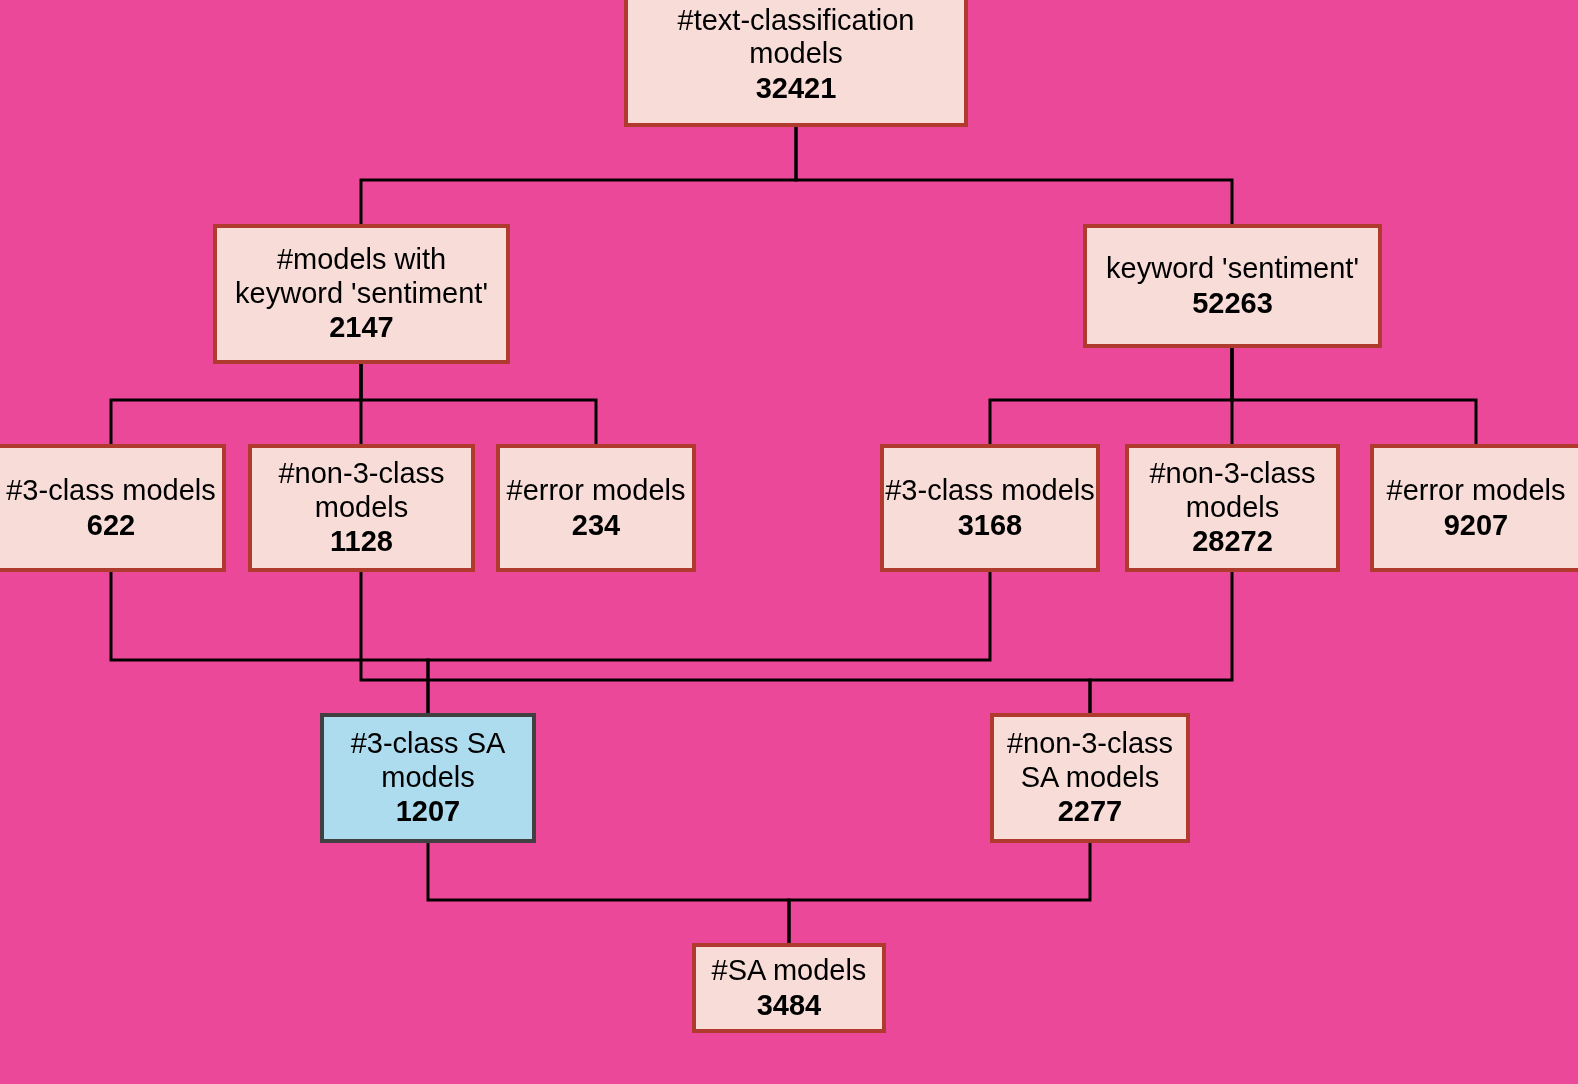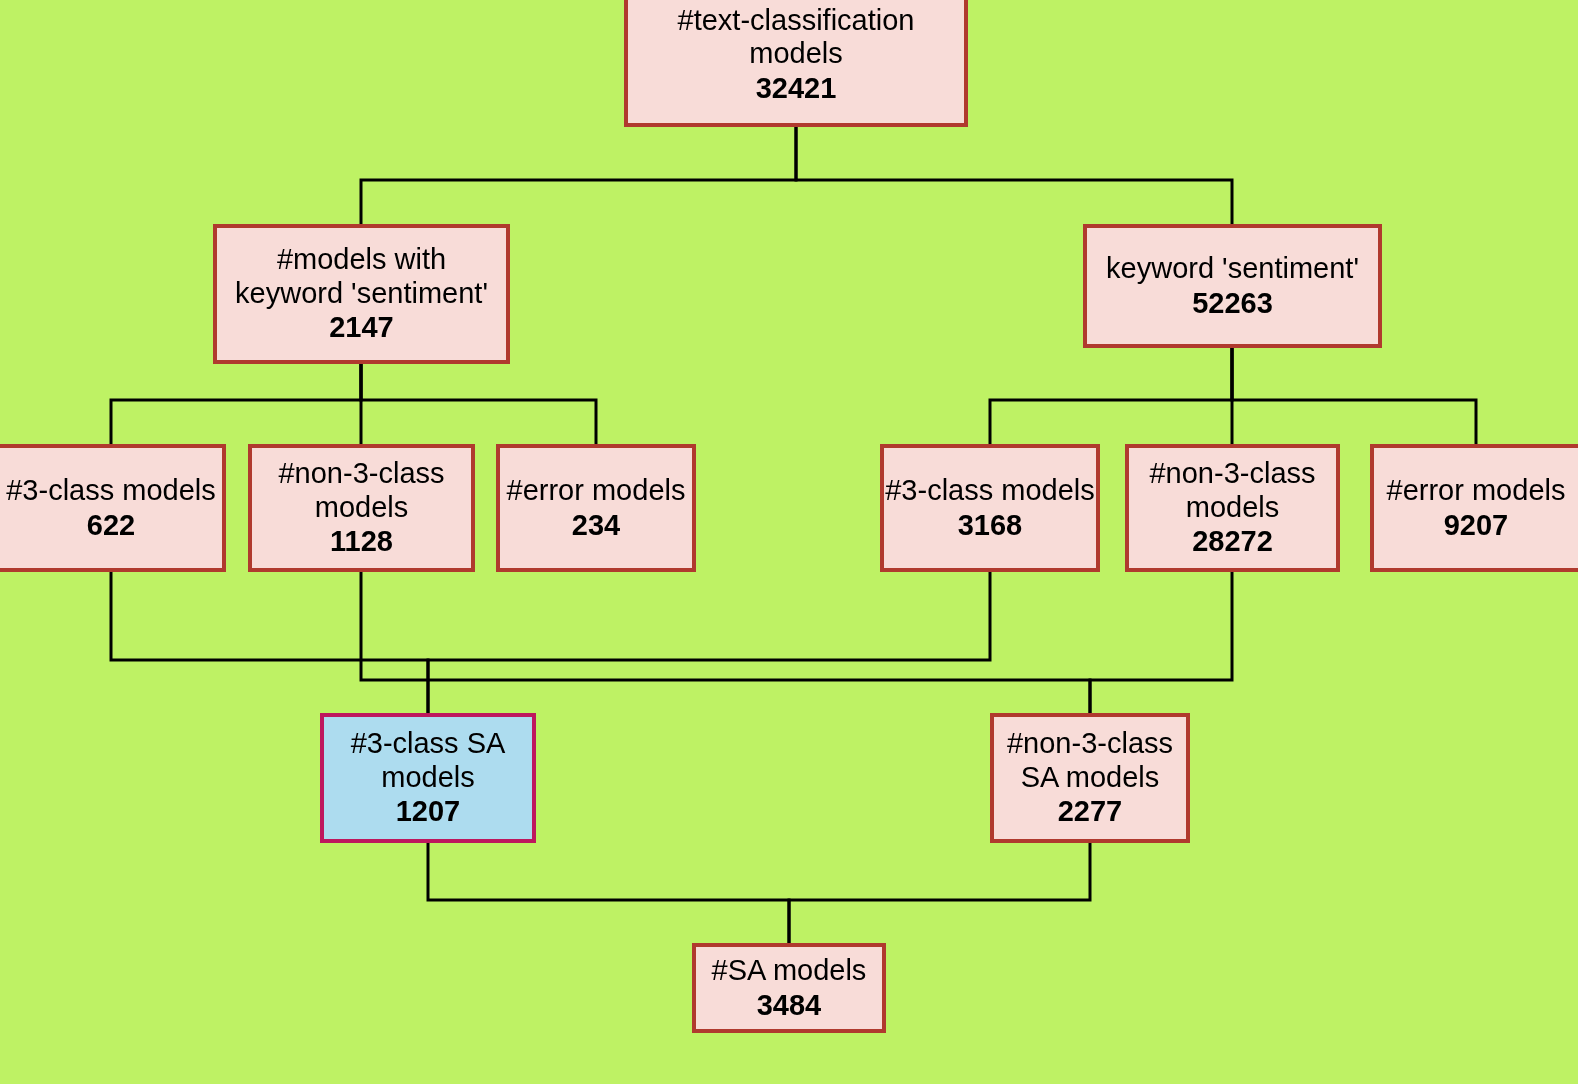--- a/index.html
+++ b/index.html
@@ -13,21 +13,21 @@
     position: relative;
     overflow: hidden;
     font-family: "Liberation Sans", sans-serif;
   }
   #canvas {
     position: absolute;
     left: 0;
     top: 0;
     width: 1578px;
     height: 1084px;
-    background: #bef264;
+    background: #ec4899;
   }
   .edges {
     position: absolute;
     left: 0;
     top: 0;
     width: 1578px;
     height: 1084px;
     pointer-events: none;
   }
   .node {
@@ -41,21 +41,21 @@
     line-height: 1.16;
     color: #000000;
     overflow: visible;
   }
   .node.pink {
     background: #F8DCD8;
     border: 4px solid #B03A2E;
   }
   .node.blue {
     background: #ADDCEF;
-    border: 4px solid #be185d;
+    border: 4px solid #404040;
   }
   .node-label {
     font-size: 29px;
     font-weight: 400;
     white-space: nowrap;
   }
   .node-value {
     font-size: 29px;
     font-weight: bold;
     margin-top: 1px;

